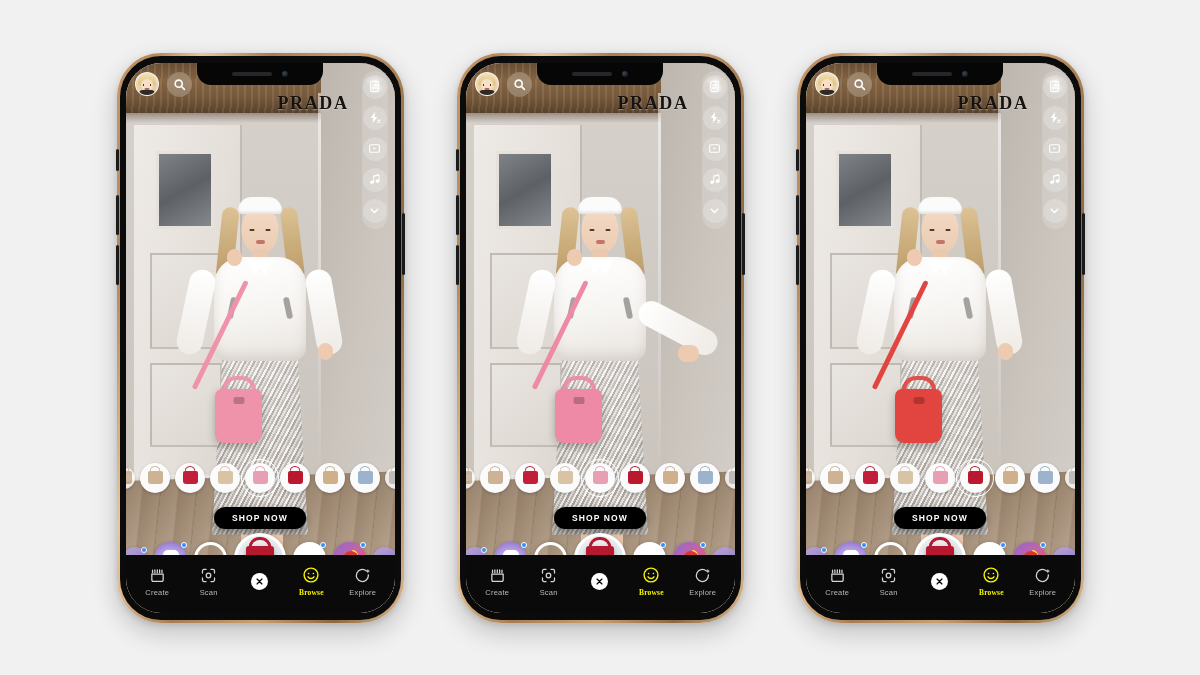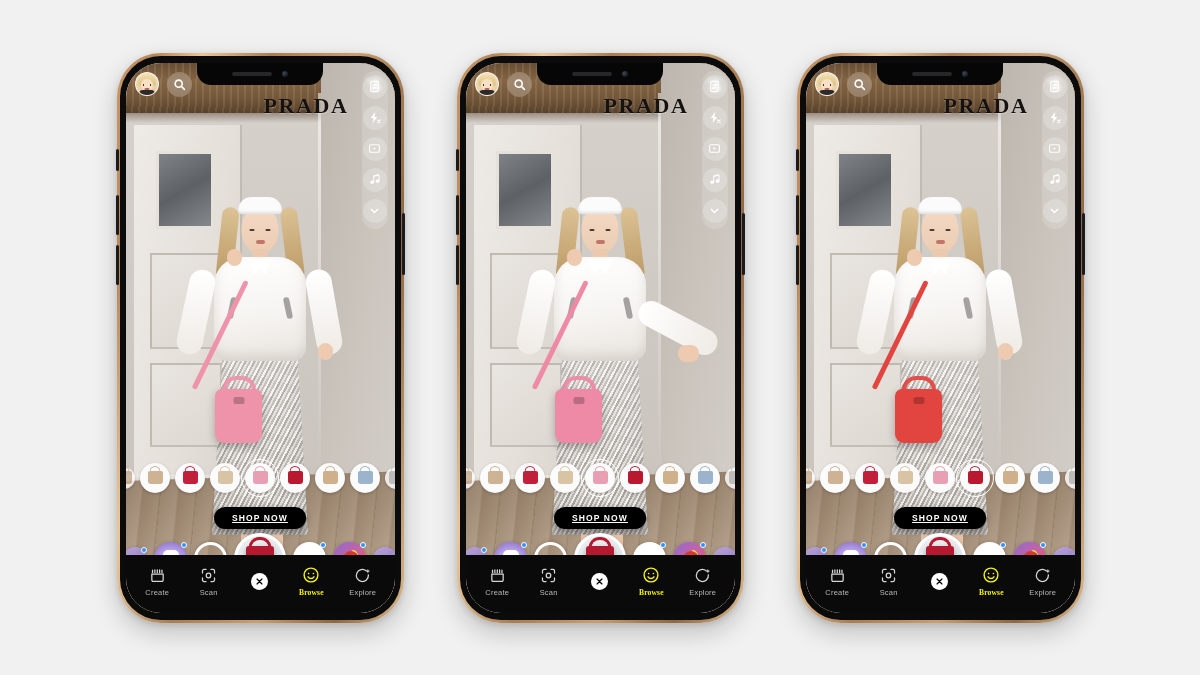--- a/index.html
+++ b/index.html
@@ -284,21 +284,21 @@
     flex:0 0 auto;
     backdrop-filter: blur(2px);
   }
   .spacer { flex:1 1 auto; }
 
   .add-friend { width:22px; height:22px; display:flex; align-items:center; justify-content:center; }
 
   .brandlogo {
     position:absolute; top:30px; right:46px;
     font-family:"Liberation Serif", serif;
-    font-weight:700; font-size:22px; letter-spacing:1.6px;
+    font-weight:700; font-size:18px; letter-spacing:1.6px;
     color:#161210;
     text-shadow: 0 1px 1px rgba(255,255,255,.35);
     margin-left: 26px;
   }
 
   .rail {
     position:absolute; top:8px; right:7px;
     width:26px;
     display:flex; flex-direction:column; align-items:center; gap:7px;
     padding:4px 0 6px;
@@ -333,21 +333,20 @@
     border:1.6px solid currentColor; border-bottom:none; border-radius:6px 6px 0 0;
   }
 
   .shopnow {
     position:absolute; left:50%; transform:translateX(-50%); bottom:84px;
     background:#000; color:#fff;
     font-size:8.5px; font-weight:700; letter-spacing:1.1px;
     padding:6px 18px; border-radius:20px;
     box-shadow: 0 2px 6px rgba(0,0,0,.35);
     white-space:nowrap;
-    text-decoration:underline;
   }
 
   
   .lens-row {
     position:absolute; left:0; right:0; bottom:28px;
     display:flex; align-items:center; justify-content:center; gap:7px;
   }
   .lens {
     width:33px; height:33px; border-radius:50%;
     position:relative; flex:0 0 auto;

